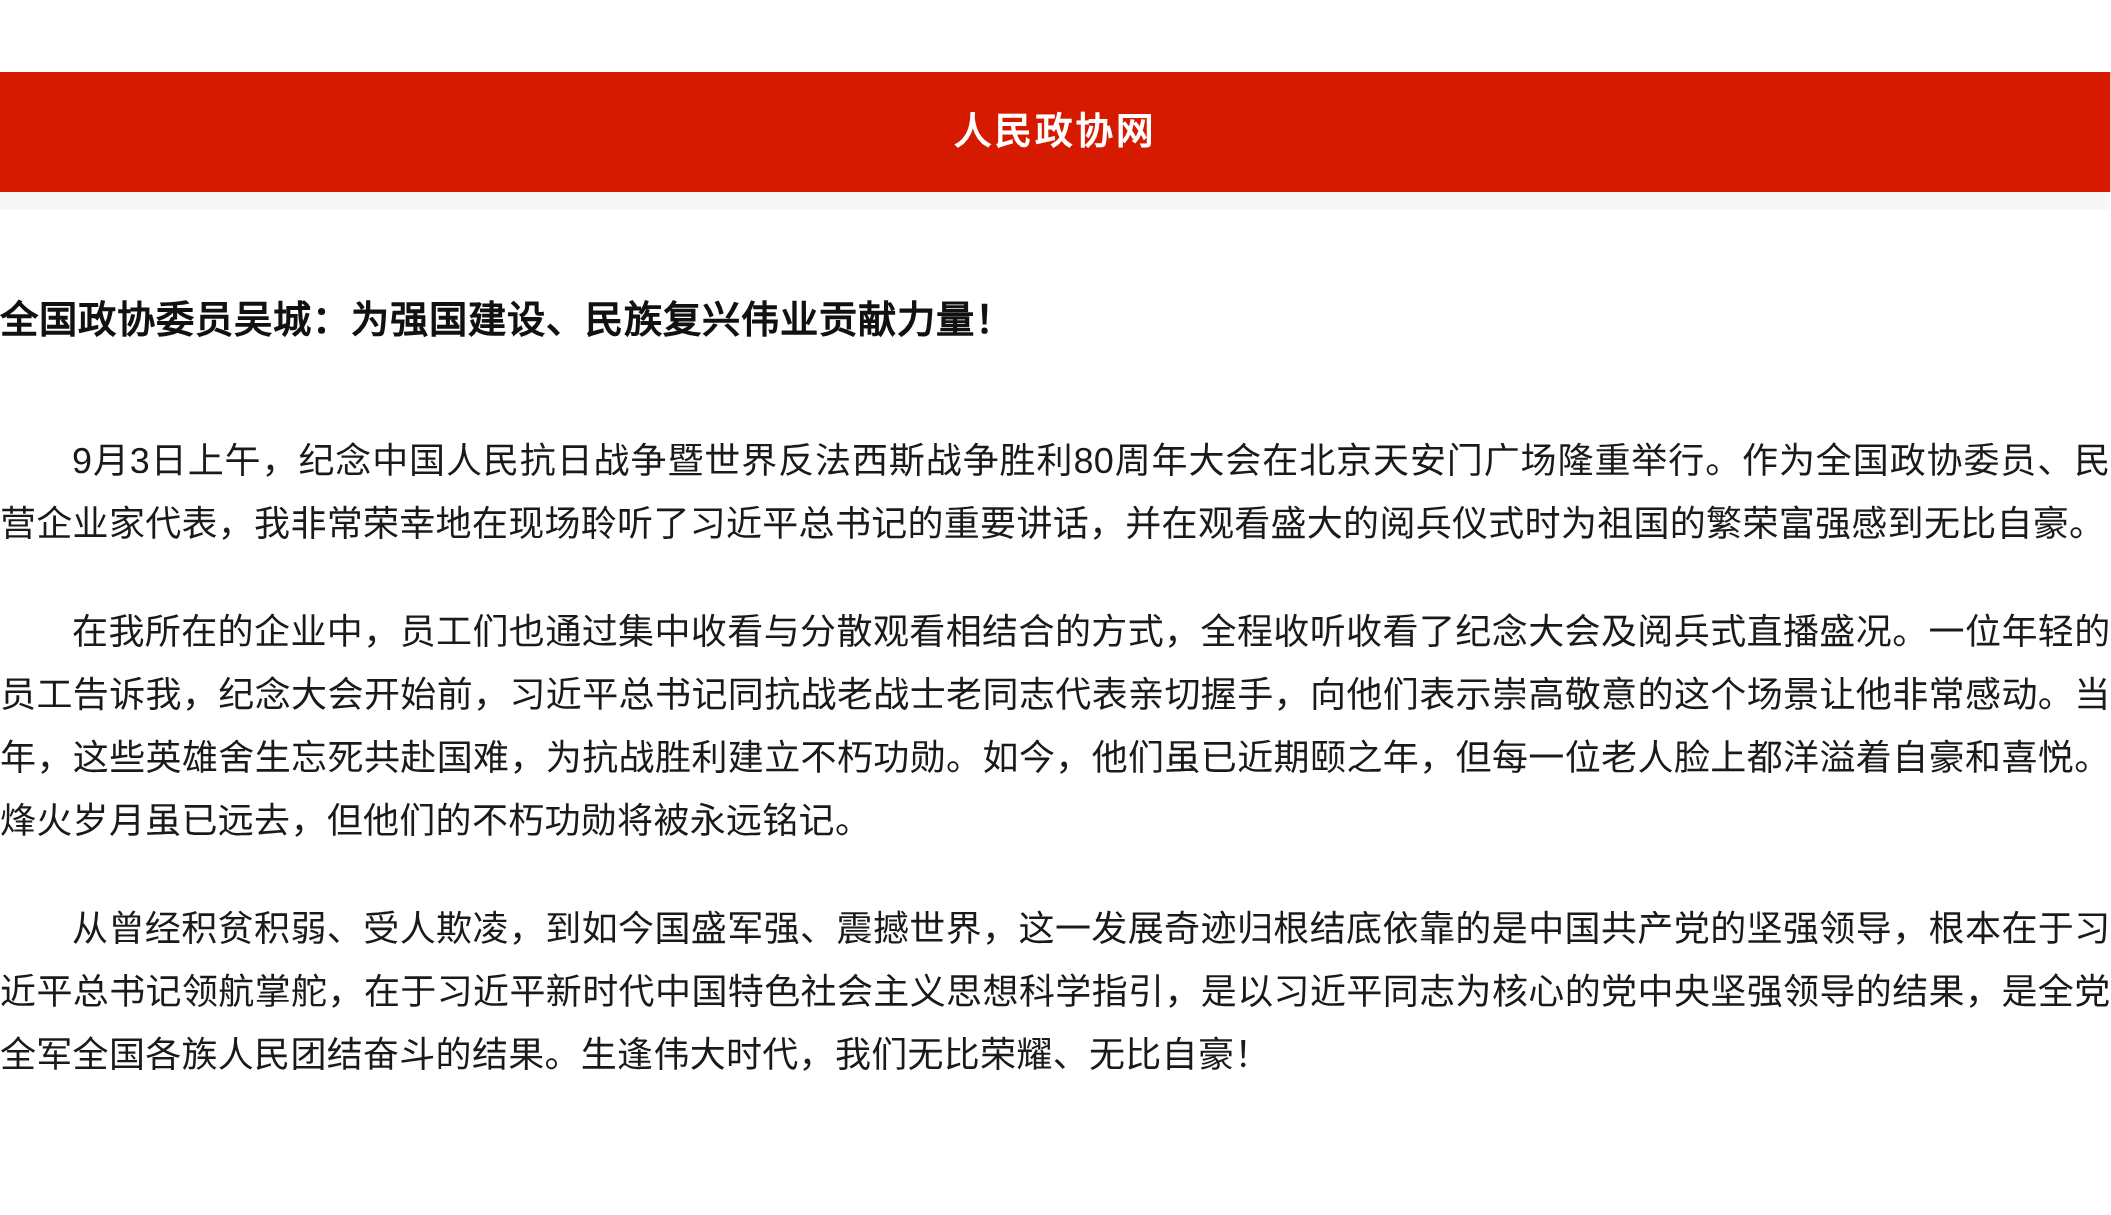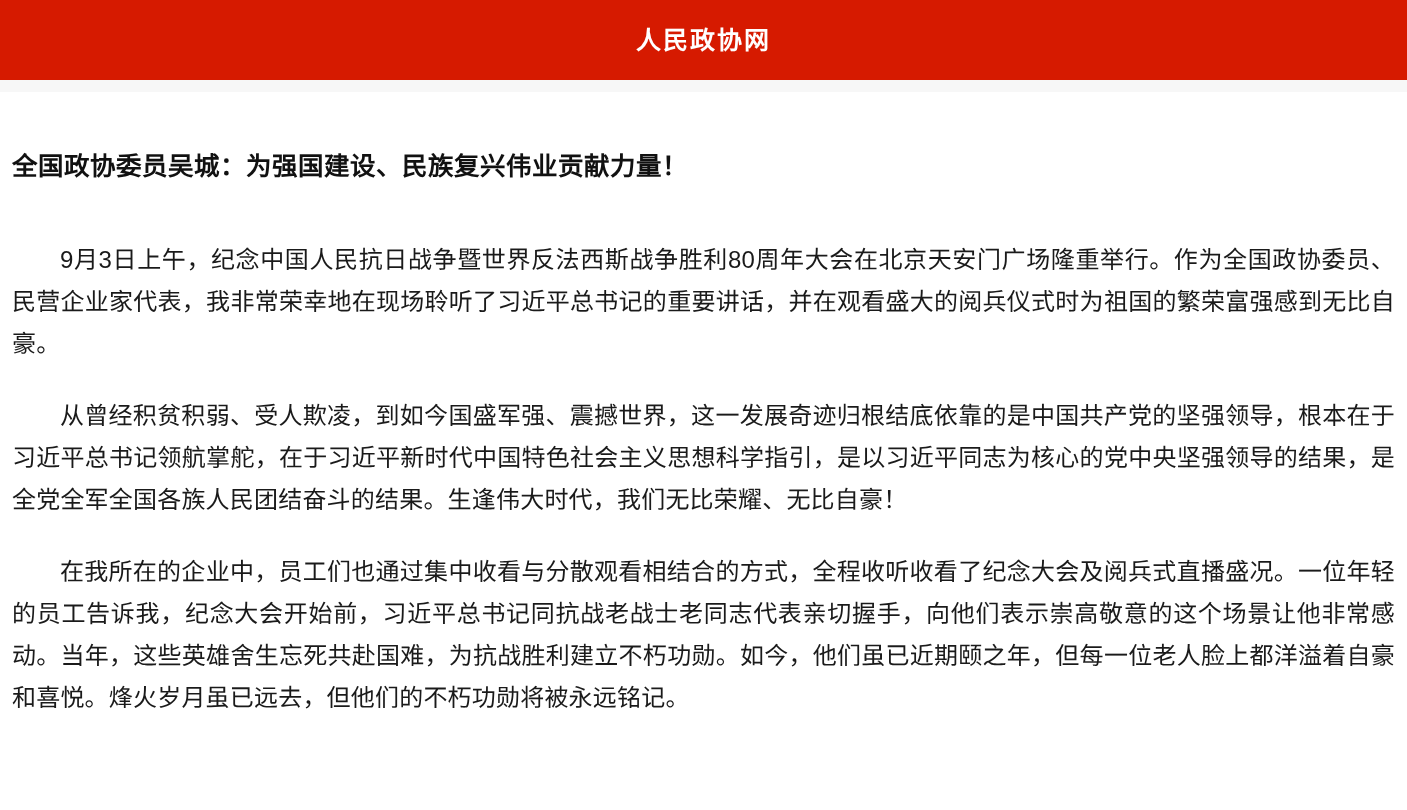--- a/index.html
+++ b/index.html
@@ -21,36 +21,37 @@
     background: #ffffff;
   }
   .site-header {
     width: 100%;
     height: 80px;
     background: #d61a00;
     display: flex;
     align-items: center;
     justify-content: center;
     box-sizing: border-box;
+    margin-top: 48px;
   }
   .site-title {
     color: #ffffff;
     font-size: 25px;
     font-weight: bold;
     letter-spacing: 2px;
     line-height: 1;
   }
   .header-strip {
     width: 100%;
     height: 12px;
     background: #f7f7f7;
   }
   .article {
     box-sizing: border-box;
-    padding: 0 12px;
+    padding: 0 0;
     background: #ffffff;
   }
   .article-title {
     margin: 0;
     padding-top: 58px;
     font-size: 25.5px;
     font-weight: bold;
     color: #111111;
     letter-spacing: 0.5px;
     line-height: 1.3;
@@ -80,18 +81,18 @@
     <div class="site-title">人民政协网</div>
   </div>
 
   <div class="header-strip"></div>
 
   <div class="article">
     <h1 class="article-title">全国政协委员吴城：为强国建设、民族复兴伟业贡献力量！</h1>
 
     <div class="article-body">
       <p class="paragraph">9月3日上午，纪念中国人民抗日战争暨世界反法西斯战争胜利80周年大会在北京天安门广场隆重举行。作为全国政协委员、民营企业家代表，我非常荣幸地在现场聆听了习近平总书记的重要讲话，并在观看盛大的阅兵仪式时为祖国的繁荣富强感到无比自豪。</p>
+      <p class="paragraph">在我所在的企业中，员工们也通过集中收看与分散观看相结合的方式，全程收听收看了纪念大会及阅兵式直播盛况。一位年轻的员工告诉我，纪念大会开始前，习近平总书记同抗战老战士老同志代表亲切握手，向他们表示崇高敬意的这个场景让他非常感动。当年，这些英雄舍生忘死共赴国难，为抗战胜利建立不朽功勋。如今，他们虽已近期颐之年，但每一位老人脸上都洋溢着自豪和喜悦。烽火岁月虽已远去，但他们的不朽功勋将被永远铭记。</p>
       <p class="paragraph">从曾经积贫积弱、受人欺凌，到如今国盛军强、震撼世界，这一发展奇迹归根结底依靠的是中国共产党的坚强领导，根本在于习近平总书记领航掌舵，在于习近平新时代中国特色社会主义思想科学指引，是以习近平同志为核心的党中央坚强领导的结果，是全党全军全国各族人民团结奋斗的结果。生逢伟大时代，我们无比荣耀、无比自豪！</p>
-      <p class="paragraph">在我所在的企业中，员工们也通过集中收看与分散观看相结合的方式，全程收听收看了纪念大会及阅兵式直播盛况。一位年轻的员工告诉我，纪念大会开始前，习近平总书记同抗战老战士老同志代表亲切握手，向他们表示崇高敬意的这个场景让他非常感动。当年，这些英雄舍生忘死共赴国难，为抗战胜利建立不朽功勋。如今，他们虽已近期颐之年，但每一位老人脸上都洋溢着自豪和喜悦。烽火岁月虽已远去，但他们的不朽功勋将被永远铭记。</p>
     </div>
   </div>
 
 </div>
 
 </body></html>

